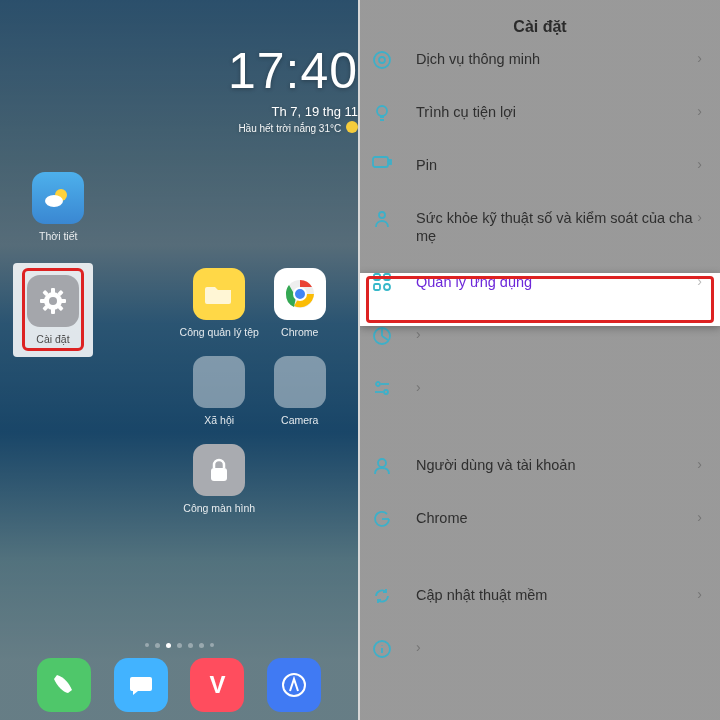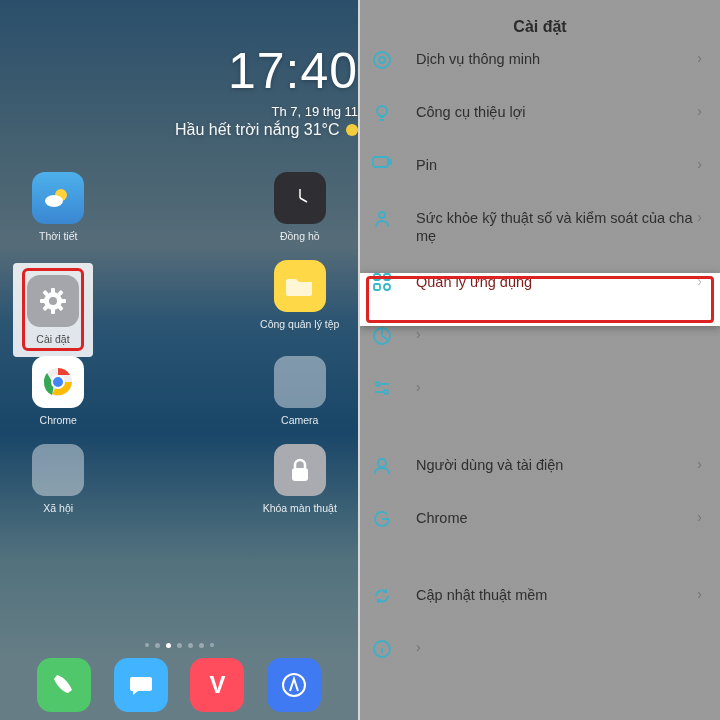--- a/index.html
+++ b/index.html
@@ -12,21 +12,21 @@
 
   
   .home-bg { position: absolute; inset: 0;
     background:
       linear-gradient(rgba(0,0,0,0.42), rgba(0,0,0,0.42)),
       linear-gradient(180deg, #4a88b8 0%, #7aa9c3 22%, #94bad0 34%, #4991c4 45%, #2b78b3 60%, #8ec4d8 78%, #b0d8e6 92%);
   }
   .clock-area { position: absolute; top: 42px; left: 0; right: 0; text-align: right; color: #fff; text-shadow: 0 1px 4px rgba(0,0,0,0.3);}
   .clock { font-size: 50px; font-weight: 300; letter-spacing: 1px; }
   .date { font-size: 13px; margin-top: 4px; }
-  .weather { font-size: 16px; margin-top: 2px; opacity: .95; }
+  .weather { font-size: 10px; margin-top: 2px; opacity: .95; }
   .sun-icon { display:inline-block; width:12px;height:12px;border-radius:50%;background:#ffd23a;vertical-align:-1px;margin-left:2px;}
 
   .grid { position: absolute; top: 172px; left: 0; right: 0; display: grid; grid-template-columns: repeat(4, 1fr); gap: 18px 0; padding: 0 18px; }
   .app { display: flex; flex-direction: column; align-items: center; gap: 6px; }
   .app .label { font-size: 10.5px; color: rgba(255,255,255,0.88); text-align: center; line-height: 1.15; }
   .icon { width: 52px; height: 52px; border-radius: 13px; display: flex; align-items: center; justify-content: center; background: #fff; }
 
   .highlight-wrap { position: absolute; top: 263px; left: 13px; width: 80px; height: 94px; background: rgba(255,255,255,0.86); border-radius: 4px; }
   .highlight-wrap .redframe { position: absolute; inset: 5px 9px 6px 9px; border: 3px solid #d22; border-radius: 6px; }
   .highlight-wrap .app { position:absolute; inset:0; justify-content:center; }
@@ -50,21 +50,21 @@
   .settings-title { text-align:center; font-size:16px; font-weight:600; color:#2b2b2b; padding:18px 0 14px;}
   .settings-list {}
   .row { display:flex; align-items:flex-start; height:53px; padding:0 18px 0 10px; color:#3b3b3b; position:relative;}
   .row.tall { height:64px; }
   .row .ico { width:24px; display:flex; justify-content:center; align-items:center; margin-right:22px;}
   .row .lbl { flex:1; font-size:14.5px; line-height:1.25; color:#2f2f2f;}
   .row .chev { color:rgba(0,0,0,.25); font-size:14px;}
   .gap { height:24px; }
 
   .bright { background:#fff; box-shadow: 0 2px 8px rgba(0,0,0,.3); position:relative; z-index:2;}
-  .bright .lbl { color:#7f1d1d; }
+  .bright .lbl { color:#6d28d9; }
   .bright .chev { color:#bbb; }
   .redbox { position:absolute; inset:3px 6px; border:3px solid #d22; border-radius:4px; pointer-events:none;}
 
   .ico svg { display:block; }
 </style>
 </head>
 <body>
 
 <div class="canvas">
 
@@ -83,30 +83,20 @@
         <div class="icon" style="background:linear-gradient(#4db0ec,#3a87d2);">
           <svg width="30" height="24" viewBox="0 0 30 24">
               <circle cx="18" cy="9" r="6" fill="#ffd23a"></circle>
               <ellipse cx="11" cy="15" rx="9" ry="6" fill="#fff"></ellipse>
             </svg>
         </div>
         <div class="label">Thời tiết</div>
       </div>
       <div></div>
       <div></div>
-      <div class="app">
-        <div class="icon" style="background:#2f2f33;">
-          <svg width="34" height="34" viewBox="0 0 34 34">
-              <circle cx="17" cy="17" r="15" fill="#2f2f33"></circle>
-              <line x1="17" y1="17" x2="17" y2="8" stroke="#fff" stroke-width="1.5"></line>
-              <line x1="17" y1="17" x2="24" y2="21" stroke="#fff" stroke-width="1.5"></line>
-            </svg>
-        </div>
-        <div class="label">Đồng hồ</div>
-      </div>
 
       <div style="height:78px"></div>
       <div></div>
       <div></div>
       <div class="app">
         <div class="icon" style="background:#ffd847;">
           <svg width="30" height="24" viewBox="0 0 30 24">
               <path d="M3 5h8l3 3h13v12a2 2 0 0 1-2 2H3a2 2 0 0 1-2-2V7a2 2 0 0 1 2-2z" fill="#fff6d5"></path>
             </svg>
         </div>
@@ -124,47 +114,47 @@
               <circle cx="17" cy="17" r="4.5" fill="#fff" fill-opacity="0"></circle>
               <circle cx="17" cy="17" r="6" fill="none" stroke="#fff" stroke-width="2"></circle>
             </svg>
         </div>
         <div class="label">Chrome</div>
       </div>
       <div></div>
       <div></div>
       <div class="app">
         <div class="icon folder">
+          <div class="mini" style="background:#1877f2"></div>
+            <div class="mini" style="background:radial-gradient(circle at 30% 110%,#feda75,#d62976 50%,#4f5bd5)"></div>
+          <div class="mini" style="background:#4267b2"></div>
+            <div class="mini" style="background:transparent"></div>
+        </div>
+        <div class="label">Xã hội</div>
+      </div>
+
+      <div class="app">
+        <div class="icon folder">
           <div class="mini" style="background:#8e4ad8"></div>
             <div class="mini" style="background:#111"></div>
           <div class="mini" style="background:#ff2e63"></div>
             <div class="mini" style="background:#3490f3"></div>
         </div>
         <div class="label">Camera</div>
       </div>
-
-      <div class="app">
-        <div class="icon folder">
-          <div class="mini" style="background:#1877f2"></div>
-            <div class="mini" style="background:radial-gradient(circle at 30% 110%,#feda75,#d62976 50%,#4f5bd5)"></div>
-          <div class="mini" style="background:#4267b2"></div>
-            <div class="mini" style="background:transparent"></div>
-        </div>
-        <div class="label">Xã hội</div>
-      </div>
       <div></div>
       <div></div>
       <div class="app">
         <div class="icon" style="background:#a9abb0;">
           <svg width="24" height="26" viewBox="0 0 24 26">
               <rect x="4" y="11" width="16" height="13" rx="3" fill="#fff"></rect>
               <path d="M7 11V8a5 5 0 0 1 10 0v3" fill="none" stroke="#fff" stroke-width="2.5"></path>
             </svg>
         </div>
-        <div class="label">Khóa màn thuật</div>
+        <div class="label">Công màn hình</div>
       </div>
     </div>
 
     <div class="highlight-wrap">
       <div class="redframe"></div>
       <div class="app">
         <div class="icon" style="background:#a4a6ab;">
           <svg width="30" height="30" viewBox="0 0 30 30">
               <g fill="#fff">
                 <circle cx="15" cy="15" r="9"></circle>
@@ -238,21 +228,21 @@
           <div class="chev">›</div>
         </div>
 
         <div class="row">
           <div class="ico">
               <svg width="20" height="20" viewBox="0 0 20 20" fill="none" stroke="#3db0c9" stroke-width="1.8">
                 <circle cx="10" cy="8" r="5"></circle>
                 <path d="M8 14h4M8 17h4"></path>
               </svg>
             </div>
-          <div class="lbl">Công cụ thiệu lợi</div>
+          <div class="lbl">Trình cụ tiện lợi</div>
           <div class="chev">›</div>
         </div>
 
         <div class="row">
           <div class="ico">
               <svg width="20" height="12" viewBox="0 0 20 12" fill="none" stroke="#3db0c9" stroke-width="1.8">
                 <rect x="1" y="1" width="15" height="10" rx="2"></rect>
                 <rect x="17" y="4" width="2" height="4"></rect>
               </svg>
             </div>
@@ -309,21 +299,21 @@
 
         <div class="gap"></div>
 
         <div class="row">
           <div class="ico">
               <svg width="20" height="20" viewBox="0 0 20 20" fill="none" stroke="#3db0c9" stroke-width="1.8">
                 <circle cx="10" cy="7" r="4"></circle>
                 <path d="M3 18c0-4 3-6 7-6s7 2 7 6"></path>
               </svg>
             </div>
-          <div class="lbl">Người dùng và tài điện</div>
+          <div class="lbl">Người dùng và tài khoản</div>
           <div class="chev">›</div>
         </div>
 
         <div class="row">
           <div class="ico">
               <svg width="20" height="20" viewBox="0 0 20 20" fill="none" stroke="#3db0c9" stroke-width="1.8">
                 <path d="M17 10a7 7 0 1 1-2-5"></path>
                 <path d="M10 10h7"></path>
               </svg>
             </div>

